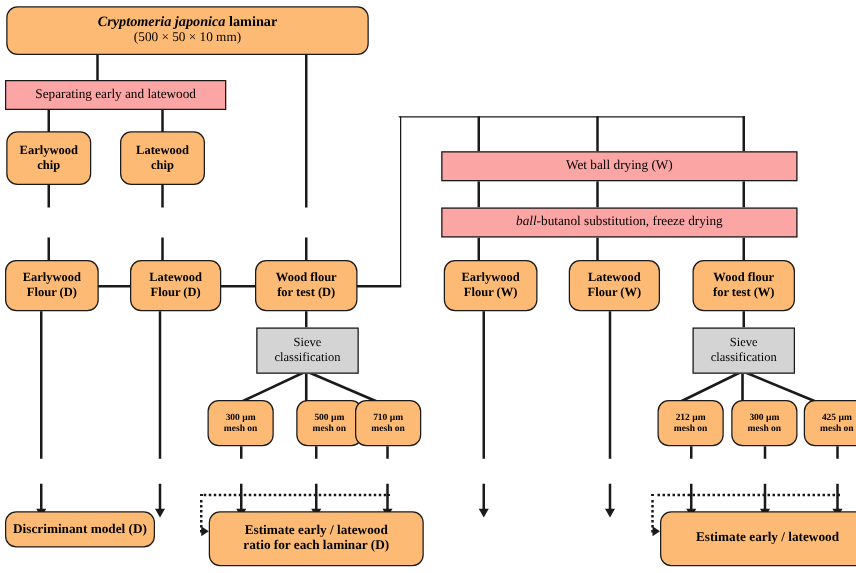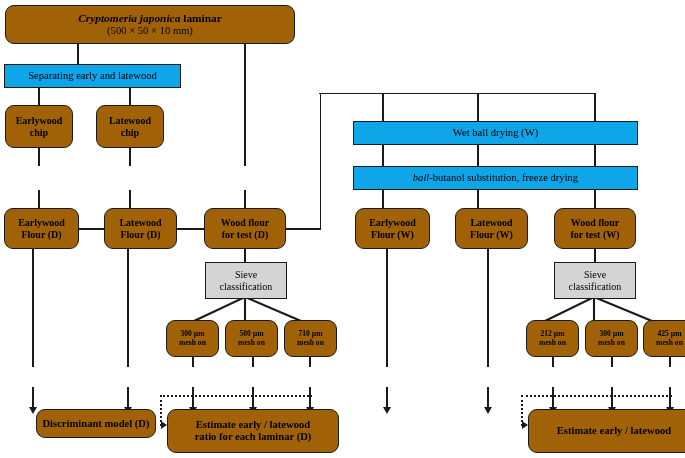--- a/index.html
+++ b/index.html
@@ -15,26 +15,26 @@
     position:absolute;
     box-sizing:border-box;
     display:flex;align-items:center;justify-content:center;
     text-align:center;
     line-height:1.12;
     z-index:3;
   }
   .rounded{
     border:1.6px solid #1a1a1a;
     border-radius:9px;
-    background:#a16207;
+    background:#fdba74;
     font-weight:bold;
   }
   .bar{
     border:1.4px solid #1a1a1a;
-    background:#0ea5e9;
+    background:#fca5a5;
     font-weight:normal;
     border-radius:0;
   }
   .grayboxed{
     border:1.4px solid #1a1a1a;
     background:#d4d4d4;
     border-radius:0;
     font-weight:normal;
   }
   .t13{font-size:11.4px;}
@@ -249,21 +249,21 @@
 
   <div class="node grayboxed t11 twoline" style="left:554px;top:262px;width:82px;height:37px;flex-direction:column;">
     <span>Sieve</span>
     <span>classification</span>
   </div>
 
   <div class="node rounded t8 twoline" style="left:166px;top:320px;width:53px;height:37px;flex-direction:column;">
     <span>300 µm</span>
     <span>mesh on</span>
   </div>
-  <div class="node rounded t8 twoline" style="left:225px;top:320px;width:53px;height:37px;flex-direction:column;">
+  <div class="node rounded t8 twoline" style="left:237px;top:320px;width:53px;height:37px;flex-direction:column;">
     <span>500 µm</span>
     <span>mesh on</span>
   </div>
   <div class="node rounded t8 twoline" style="left:284px;top:320px;width:53px;height:37px;flex-direction:column;">
     <span>710 µm</span>
     <span>mesh on</span>
   </div>
 
   <div class="node rounded t8 twoline" style="left:526px;top:320px;width:53px;height:37px;flex-direction:column;">
     <span>212 µm</span>
@@ -272,21 +272,21 @@
   <div class="node rounded t8 twoline" style="left:585px;top:320px;width:53px;height:37px;flex-direction:column;">
     <span>300 µm</span>
     <span>mesh on</span>
   </div>
   <div class="node rounded t8 twoline" style="left:643px;top:320px;width:53px;height:37px;flex-direction:column;">
     <span>425 µm</span>
     <span>mesh on</span>
   </div>
 
 
-  <div class="node rounded t12" style="left:4px;top:409px;width:120px;height:29px;margin-left:32px;">Discriminant model (D)</div>
+  <div class="node rounded t12" style="left:4px;top:409px;width:120px;height:29px;">Discriminant model (D)</div>
 
   <div class="node rounded t12 twoline" style="left:167px;top:409px;width:172px;height:44px;flex-direction:column;">
     <span>Estimate early / latewood</span>
     <span>ratio for each laminar (D)</span>
   </div>
 
 
   <div class="node rounded t12 twoline" style="left:528px;top:409px;width:172px;height:44px;flex-direction:column;">
     <span>Estimate early / latewood</span>
   </div>

